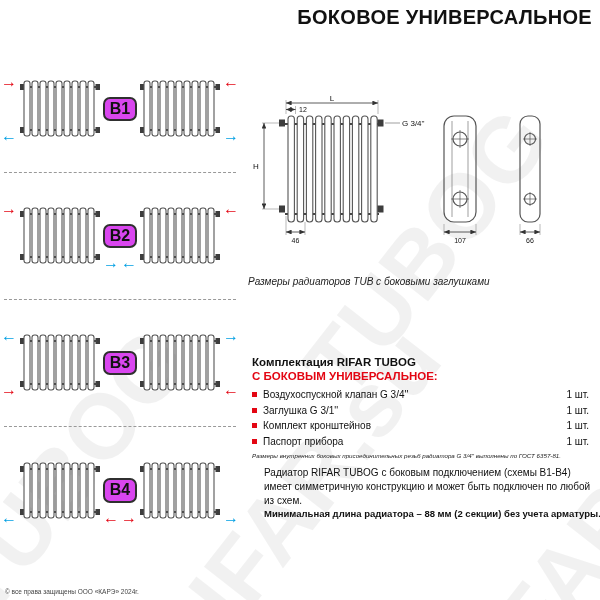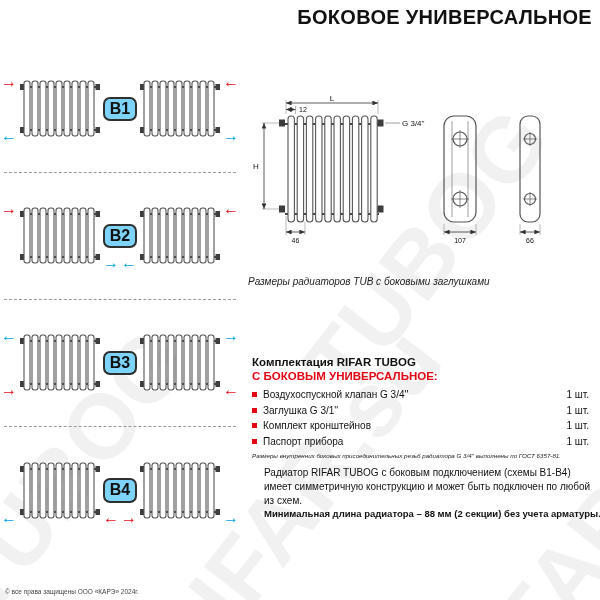--- a/index.html
+++ b/index.html
@@ -14,21 +14,21 @@
   .title,.schemes,.drawing,.kit,.descr,.copyright{position:absolute;z-index:1;}
   .title{right:8px;top:6px;text-align:right;font-weight:bold;font-size:20px;line-height:1.15;letter-spacing:.3px;}
   
   .schemes{left:4px;top:46px;width:232px;}
   .scheme-row{position:relative;height:127px;display:flex;align-items:center;justify-content:space-between;
               padding:0 16px;box-sizing:border-box;border-bottom:1.5px dashed #999;}
   .scheme-row:last-child{border-bottom:none;}
   .rad-cell{position:relative;width:80px;height:62px;flex:0 0 auto;}
   .rad-cell svg{width:80px;height:62px;display:block;}
   .scheme-label{font-weight:bold;font-size:16px;border:2px solid #2f2f2f;border-radius:7px;
-                padding:0 5px;line-height:1.3;background:#7dd3fc;}
+                padding:0 5px;line-height:1.3;background:#d946ef;}
   .arrow{position:absolute;font-weight:bold;font-size:16px;line-height:1;}
   .arrow.top-left{top:-4px;left:-19px;}
   .arrow.bottom-left{bottom:-4px;left:-19px;}
   .arrow.top-right{top:-4px;right:-19px;}
   .arrow.bottom-right{bottom:-4px;right:-19px;}
   .supply{color:var(--supply,#e30613);}
   .return{color:var(--return,#009fe3);}
   
   .drawing{left:248px;top:94px;width:342px;}
   .drawing svg{width:342px;height:180px;display:block;}

